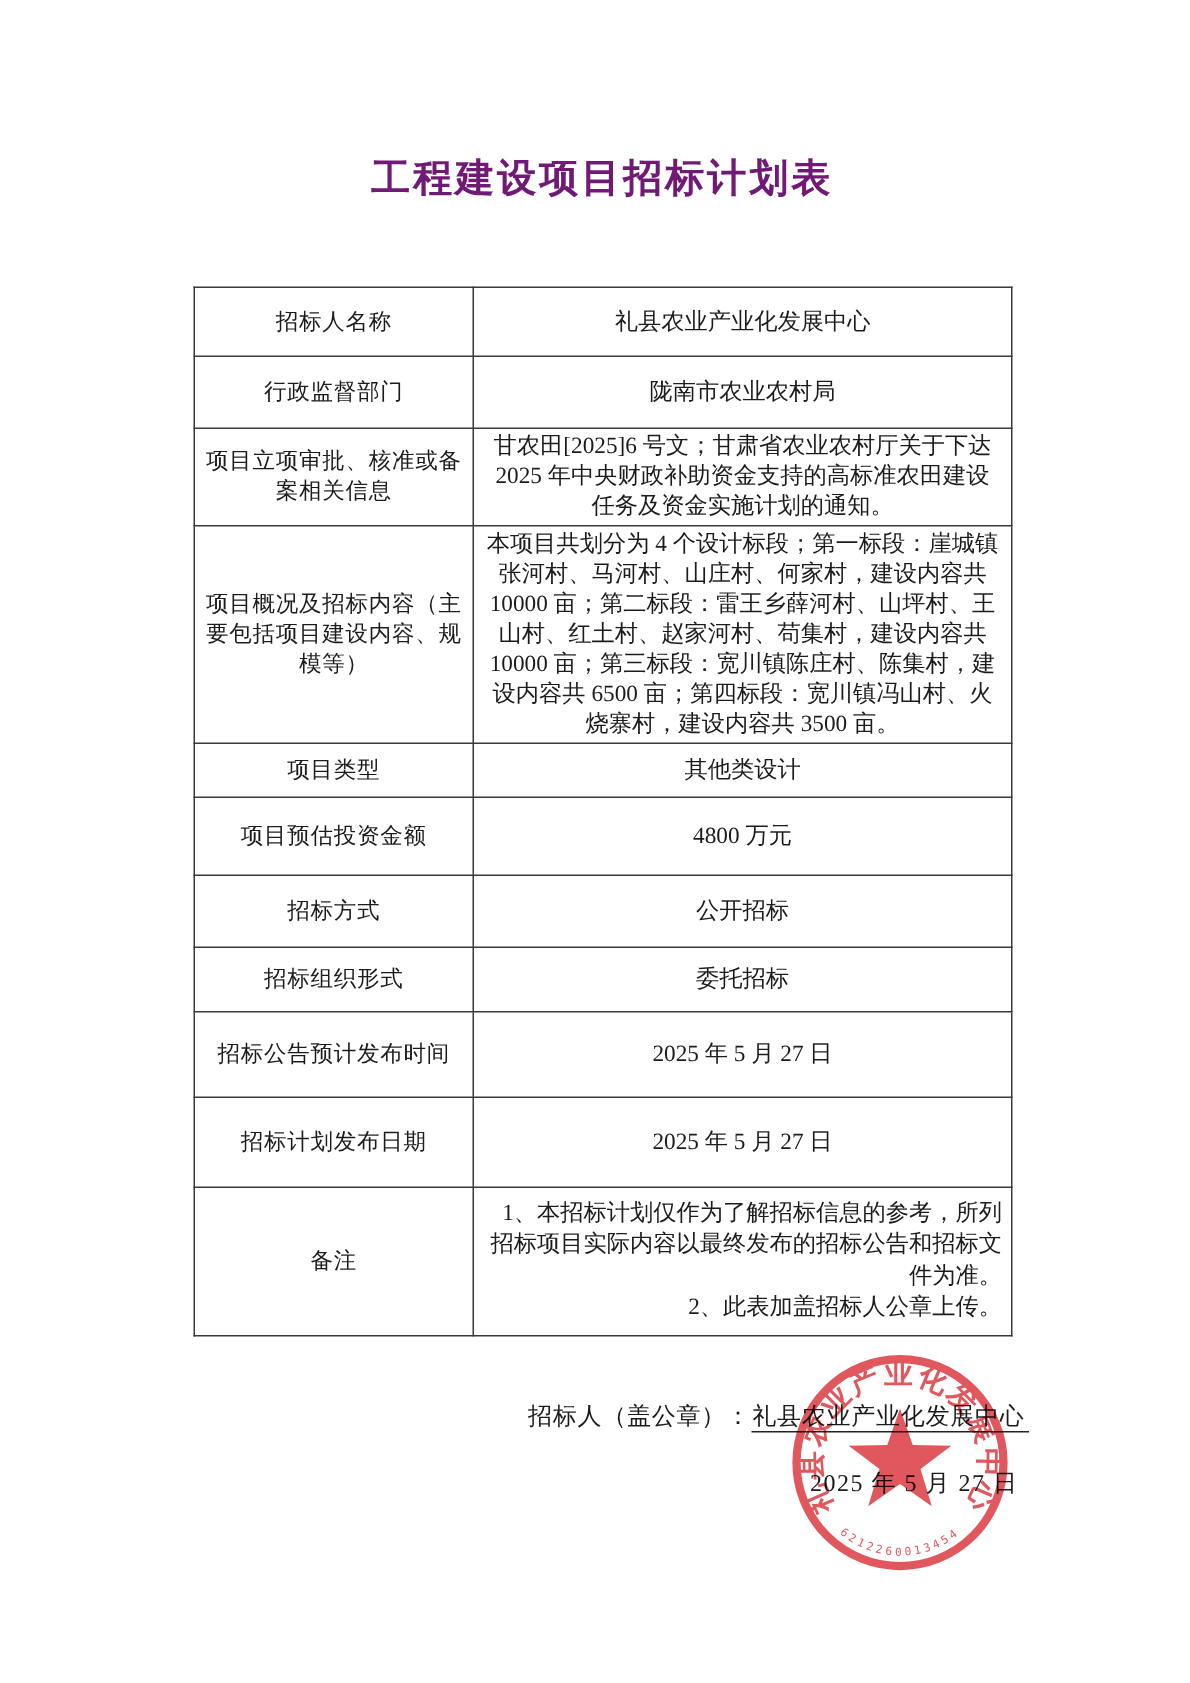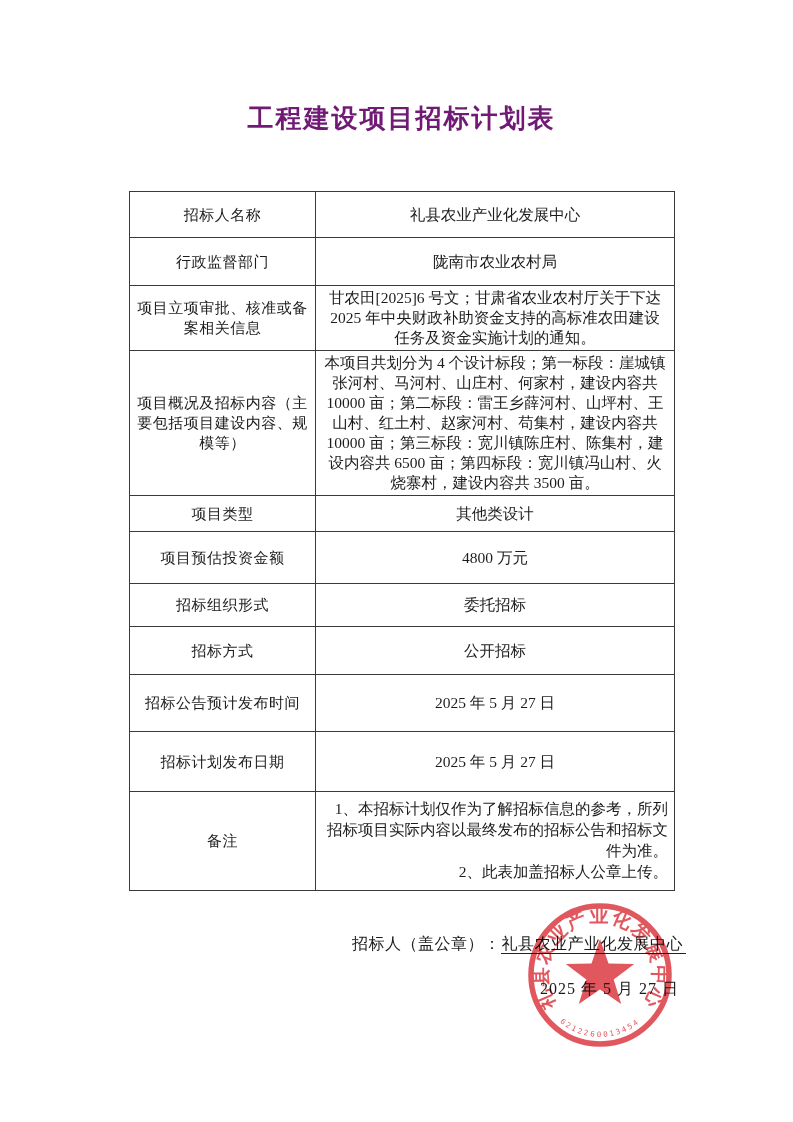--- a/index.html
+++ b/index.html
@@ -126,27 +126,27 @@
         <td class="val">本项目共划分为 4 个设计标段；第一标段：崖城镇张河村、马河村、山庄村、何家村，建设内容共 10000 亩；第二标段：雷王乡薛河村、山坪村、王山村、红土村、赵家河村、苟集村，建设内容共 10000 亩；第三标段：宽川镇陈庄村、陈集村，建设内容共 6500 亩；第四标段：宽川镇冯山村、火烧寨村，建设内容共 3500 亩。</td>
       </tr>
       <tr style="height:36px">
         <td class="lbl">项目类型</td>
         <td class="val">其他类设计</td>
       </tr>
       <tr style="height:52px">
         <td class="lbl">项目预估投资金额</td>
         <td class="val">4800 万元</td>
       </tr>
+      <tr style="height:48px">
+        <td class="lbl">招标方式</td>
+        <td class="val">公开招标</td>
+      </tr>
       <tr style="height:43px">
         <td class="lbl">招标组织形式</td>
         <td class="val">委托招标</td>
-      </tr>
-      <tr style="height:48px">
-        <td class="lbl">招标方式</td>
-        <td class="val">公开招标</td>
       </tr>
       <tr style="height:57px">
         <td class="lbl">招标公告预计发布时间</td>
         <td class="val">2025 年 5 月 27 日</td>
       </tr>
       <tr style="height:60px">
         <td class="lbl">招标计划发布日期</td>
         <td class="val">2025 年 5 月 27 日</td>
       </tr>
       <tr style="height:98px">

